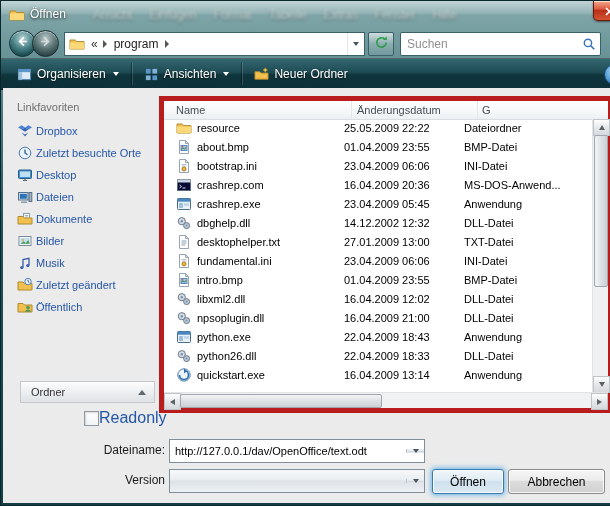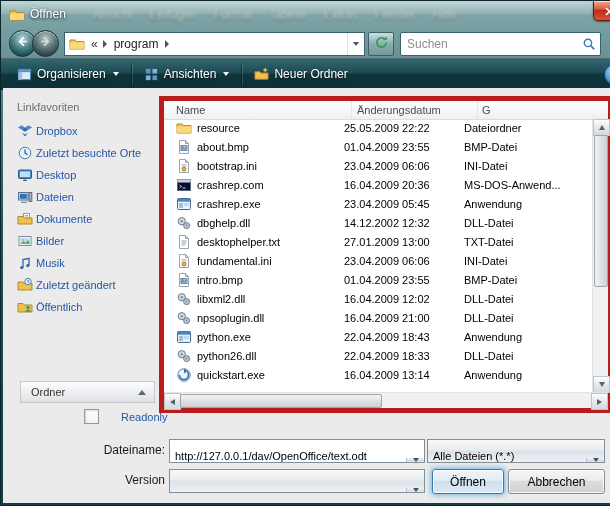--- a/index.html
+++ b/index.html
@@ -89,25 +89,25 @@
   .hs-btn{position:absolute;top:0;width:15px;height:15px;display:flex;align-items:center;justify-content:center;
     background:linear-gradient(#fefefe,#e6e8ea 50%,#d6d9dc);border:1px solid #bfc4c8;}
   .hs-left{left:0;} .hs-right{right:0;}
   .hs-thumb{position:absolute;top:1px;height:12px;left:16px;width:200px;border:1px solid #9fa6ad;border-radius:2px;
     background:linear-gradient(#f2f3f4,#dfe2e5 50%,#ccd0d4);}
   .tri-u{width:0;height:0;border-left:3.5px solid transparent;border-right:3.5px solid transparent;border-bottom:5px solid #5a6268;}
   .tri-dn{width:0;height:0;border-left:3.5px solid transparent;border-right:3.5px solid transparent;border-top:5px solid #5a6268;}
   .tri-l{width:0;height:0;border-top:3.5px solid transparent;border-bottom:3.5px solid transparent;border-right:5px solid #5a6268;}
   .tri-r{width:0;height:0;border-top:3.5px solid transparent;border-bottom:3.5px solid transparent;border-left:5px solid #5a6268;}
   
-  .readonly-row{position:absolute;left:81px;top:321px;display:flex;align-items:center;gap:22px;font-size:11px;color:#2456a8;}
+  .readonly-row{position:absolute;left:81px;top:321px;display:flex;align-items:center;gap:0;font-size:16px;color:#2456a8;}
   .checkbox{width:13px;height:13px;background:linear-gradient(#fff,#f1f3f5);border:1px solid #8e99a3;box-shadow:inset 1px 1px 2px rgba(0,0,0,.15);}
   .row-label{position:absolute;width:122px;left:40px;text-align:right;font-size:12px;color:#1a1a1a;line-height:22px;}
   .filename-label{top:351px;} .version-label{top:381px;}
-  .combo{position:absolute;height:22px;border:1px solid #7f909c;display:flex;align-items:flex-end;background:#fff;font-size:11px;}
+  .combo{position:absolute;height:22px;border:1px solid #7f909c;display:flex;align-items:center;background:#fff;font-size:11px;}
   .combo-filename{left:166px;top:351px;width:254px;}
   .combo-filetype{left:424px;top:351px;width:176px;background:linear-gradient(#f7f8f9,#e9edf0 45%,#dde2e7 50%,#eef1f4);}
   .combo-version{left:166px;top:381px;width:254px;background:linear-gradient(#f7f8f9,#e9edf0 45%,#dde2e7 50%,#eef1f4);}
   .combo-value{flex:1;display:flex;align-items:center;padding:0 5px;white-space:nowrap;overflow:hidden;}
   .combo input{border:none;outline:none;flex:1;font:11px "Liberation Sans",sans-serif;padding:0 5px;background:transparent;color:#000;min-width:0;}
   .combo-drop{width:17px;border-left:1px solid #b9c4cc;display:flex;align-items:center;justify-content:center;flex:0 0 17px;
     background:linear-gradient(#f4f6f8,#e2e7eb 45%,#ccd4da 50%,#e8edf1);}
   .btn{position:absolute;top:381px;height:23px;border-radius:3px;font-size:12px;display:flex;align-items:center;justify-content:center;color:#000;}
   .btn-open{left:429px;width:70px;border:1px solid #3a7ab0;
     background:linear-gradient(#f1f6fa,#e0ecf4 45%,#cfe0ee 50%,#dce9f3);
@@ -549,26 +549,20 @@
       <span>Readonly</span>
     </div>
 
     <div class="row-label filename-label">Dateiname:</div>
     <div class="combo combo-filename">
       <input type="text" value="http://127.0.0.1/dav/OpenOffice/text.odt" style="">
       <span class="combo-drop">
           <span class="tri-down"></span>
         </span>
     </div>
-    <div class="combo combo-filetype">
-      <span class="combo-value">Alle Dateien (*.*)</span>
-      <span class="combo-drop">
-          <span class="tri-down"></span>
-        </span>
-    </div>
 
     <div class="row-label version-label">Version</div>
     <div class="combo combo-version">
       <span class="combo-value"></span>
       <span class="combo-drop">
           <span class="tri-down"></span>
         </span>
     </div>
     <div class="btn btn-open">Öffnen</div>
     <div class="btn btn-cancel">Abbrechen</div>

